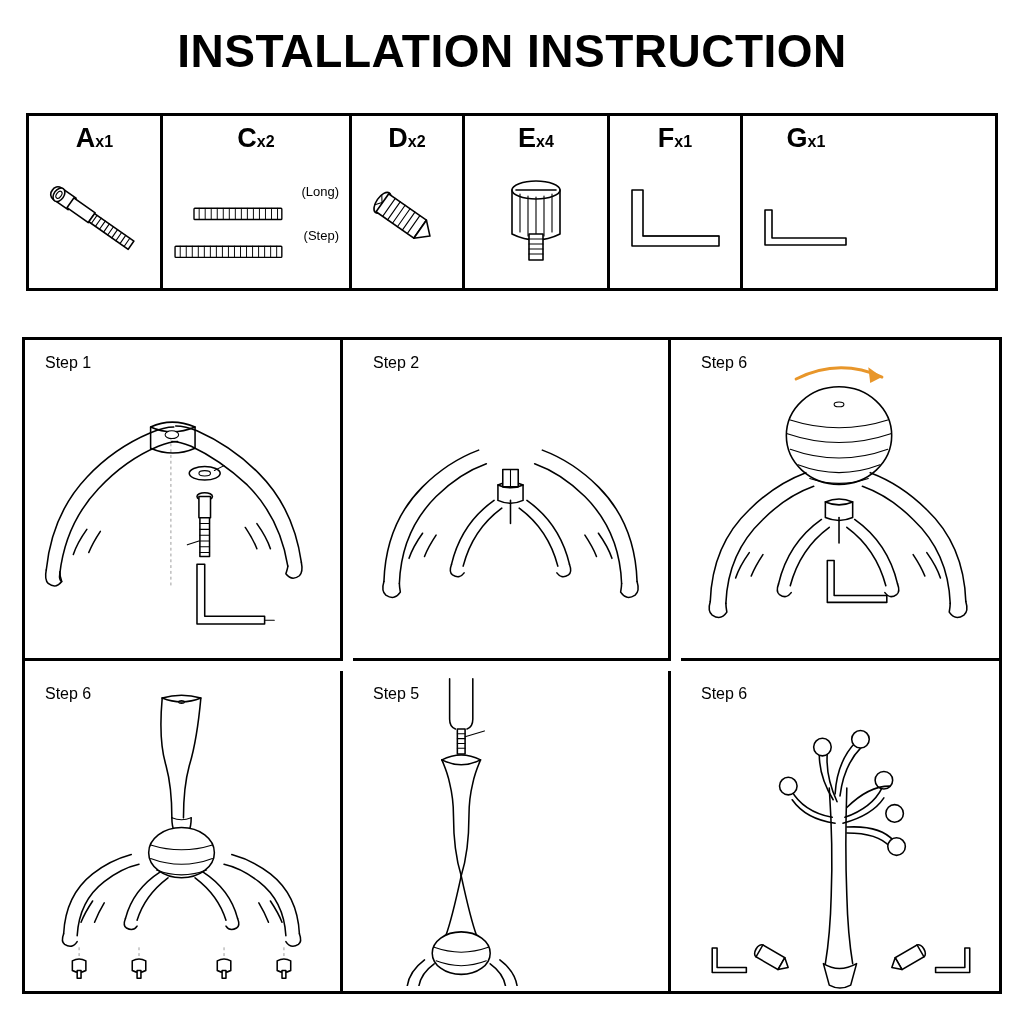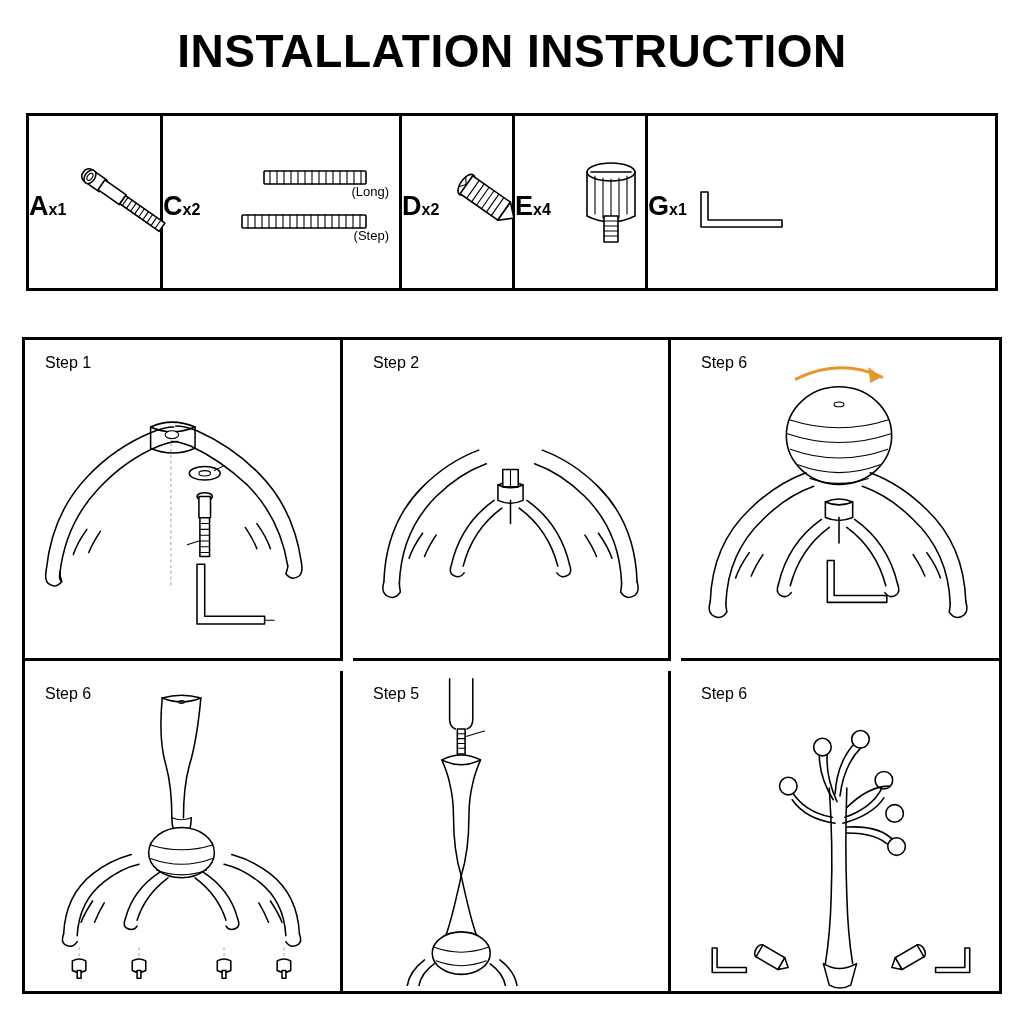--- a/index.html
+++ b/index.html
@@ -43,29 +43,29 @@
     border: 3px solid #000;
     display: flex;
     box-sizing: border-box;
     background: #fff;
   }
   .part-cell {
     position: relative;
     border-right: 3px solid #000;
     box-sizing: border-box;
     display: flex;
-    flex-direction: row;
+    flex-direction: column;
     align-items: center;
   }
   .part-cell:last-child { border-right: none; }
   .part-cell.w-a { width: 134px; }
   .part-cell.w-b { width: 105px; }
-  .part-cell.w-c { width: 239px; gap: 28px; }
+  .part-cell.w-c { width: 189px; gap: 28px; }
   .part-cell.w-d { width: 113px; }
-  .part-cell.w-e { width: 133px; }
+  .part-cell.w-e { width: 145px; }
   .part-cell.w-f { width: 133px; }
   .part-cell.w-g { width: 126px; }
 
   .part-label {
     margin-top: 9px;
     font-size: 15px;
     font-weight: bold;
     white-space: nowrap;
     line-height: 1;
   }
@@ -270,20 +270,31 @@
           <g class="ln-thin">
             <line x1="53" y1="71" x2="67" y2="71"></line>
               <line x1="53" y1="76" x2="67" y2="76"></line>
             <line x1="53" y1="81" x2="67" y2="81"></line>
               <line x1="53" y1="86" x2="67" y2="86"></line>
           </g>
         </svg>
       </div>
     </div>
 
+    <div class="part-cell w-f">
+      <div class="part-label">
+        <span class="letter">F</span><span class="qty">x1</span>
+      </div>
+      <div class="part-art">
+        <svg width="118" height="100" viewBox="0 0 118 100">
+          <path class="fillw" d="M16 20 h11 v46 h76 v10 h-87 z"></path>
+          <path class="ln-thin" d="M27 66 h76"></path>
+        </svg>
+      </div>
+    </div>
 
     <div class="part-cell w-g">
       <div class="part-label">
         <span class="letter">G</span><span class="qty">x1</span>
       </div>
       <div class="part-art">
         <svg width="110" height="100" viewBox="0 0 110 100">
           <path class="fillw" d="M14 40 h7 v28 h74 v7 h-81 z"></path>
         </svg>
       </div>

